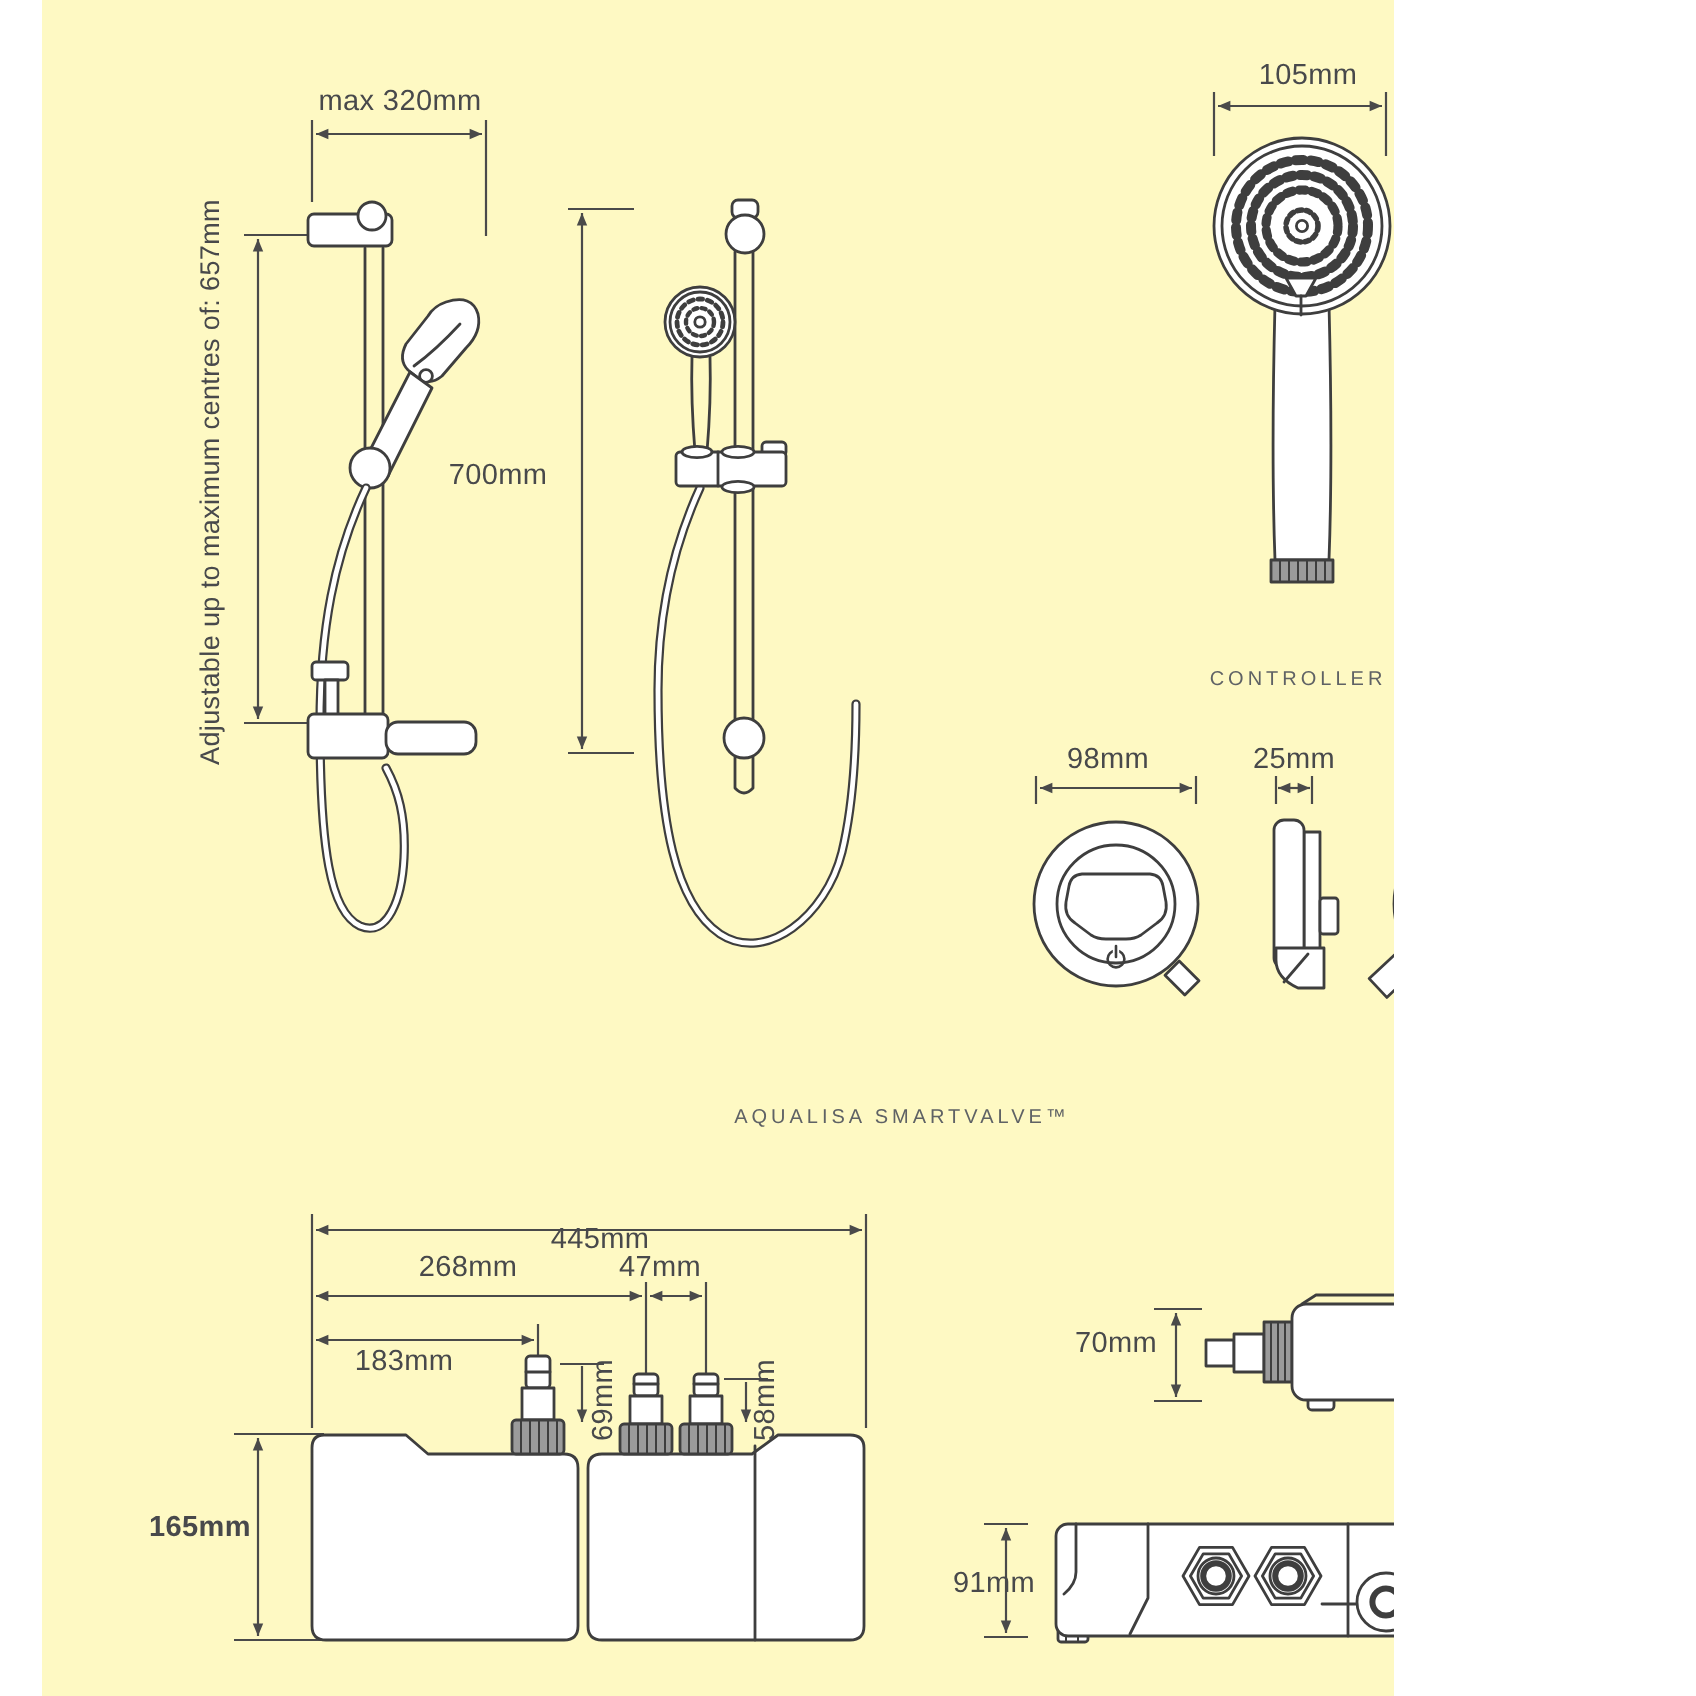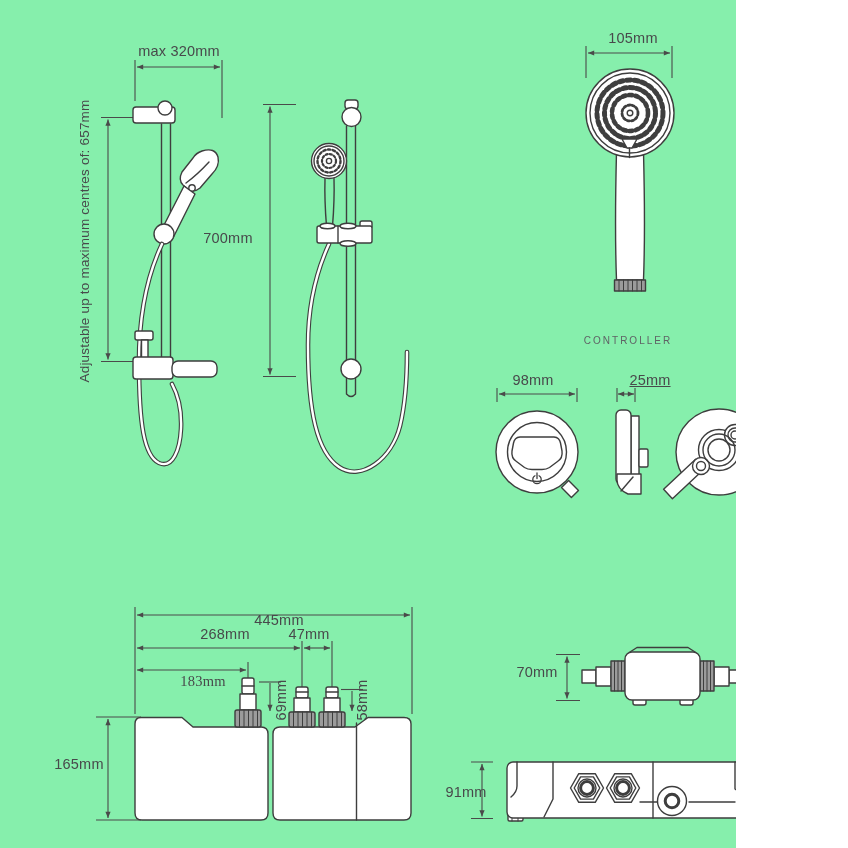--- a/index.html
+++ b/index.html
@@ -1,17 +1,17 @@
 <!DOCTYPE html>
 <html><head>
 <meta charset="utf-8">
 <style>
   html,body{margin:0;padding:0;background:#fff;}
-  .canvas{position:relative;width:736px;height:848px;background:#86efac;
-          font-family:"Liberation Sans",sans-serif;overflow:hidden;}
+  .canvas{position:relative;width:676px;height:848px;background:#fef9c3;
+          font-family:"Liberation Sans",sans-serif;overflow:hidden;margin-left:21px;}
   .canvas svg{position:absolute;left:0;top:0;}
   .lbl{position:absolute;transform:translate(-50%,-50%);white-space:nowrap;
        font-size:14.5px;color:#48494b;letter-spacing:.2px;}
   .lbl.rot{transform:translate(-50%,-50%) rotate(-90deg);}
   .lbl.small{font-size:13.5px;}
   .lbl.title{font-size:10px;letter-spacing:2px;color:#5f6265;}
 </style>
 </head>
 <body>
 
@@ -240,25 +240,26 @@
   </g>
 </svg>
 
   <div class="lbl" style="left:179px;top:51px;">max 320mm</div>
   <div class="lbl rot small" style="left:84px;top:241px;">Adjustable up to maximum centres of: 657mm</div>
   <div class="lbl" style="left:228px;top:238px;">700mm</div>
   <div class="lbl" style="left:633px;top:38px;text-align:right;">105mm</div>
 
   <div class="lbl title" style="left:628px;top:340px;">CONTROLLER</div>
   <div class="lbl" style="left:533px;top:380px;">98mm</div>
-  <div class="lbl" style="left:650px;top:380px;text-decoration:underline;">25mm</div>
-
+  <div class="lbl" style="left:626px;top:380px;">25mm</div>
+
+  <div class="lbl title" style="left:430px;top:559px;">AQUALISA SMARTVALVE™</div>
   <div class="lbl" style="left:279px;top:620px;">445mm</div>
-  <div class="lbl" style="left:225px;top:634px;">268mm</div>
+  <div class="lbl" style="left:213px;top:634px;">268mm</div>
   <div class="lbl" style="left:309px;top:634px;">47mm</div>
-  <div class="lbl" style="left:203px;top:681px;font-family:Liberation Serif, serif;">183mm</div>
+  <div class="lbl" style="left:181px;top:681px;">183mm</div>
   <div class="lbl rot" style="left:281px;top:700px;">69mm</div>
   <div class="lbl rot" style="left:362px;top:700px;">58mm</div>
-  <div class="lbl" style="left:79px;top:764px;">165mm</div>
+  <div class="lbl" style="left:79px;top:764px;font-weight:bold;">165mm</div>
   <div class="lbl" style="left:537px;top:672px;">70mm</div>
-  <div class="lbl" style="left:466px;top:792px;">91mm</div>
+  <div class="lbl" style="left:476px;top:792px;">91mm</div>
 
 </div>
 
 </body></html>

